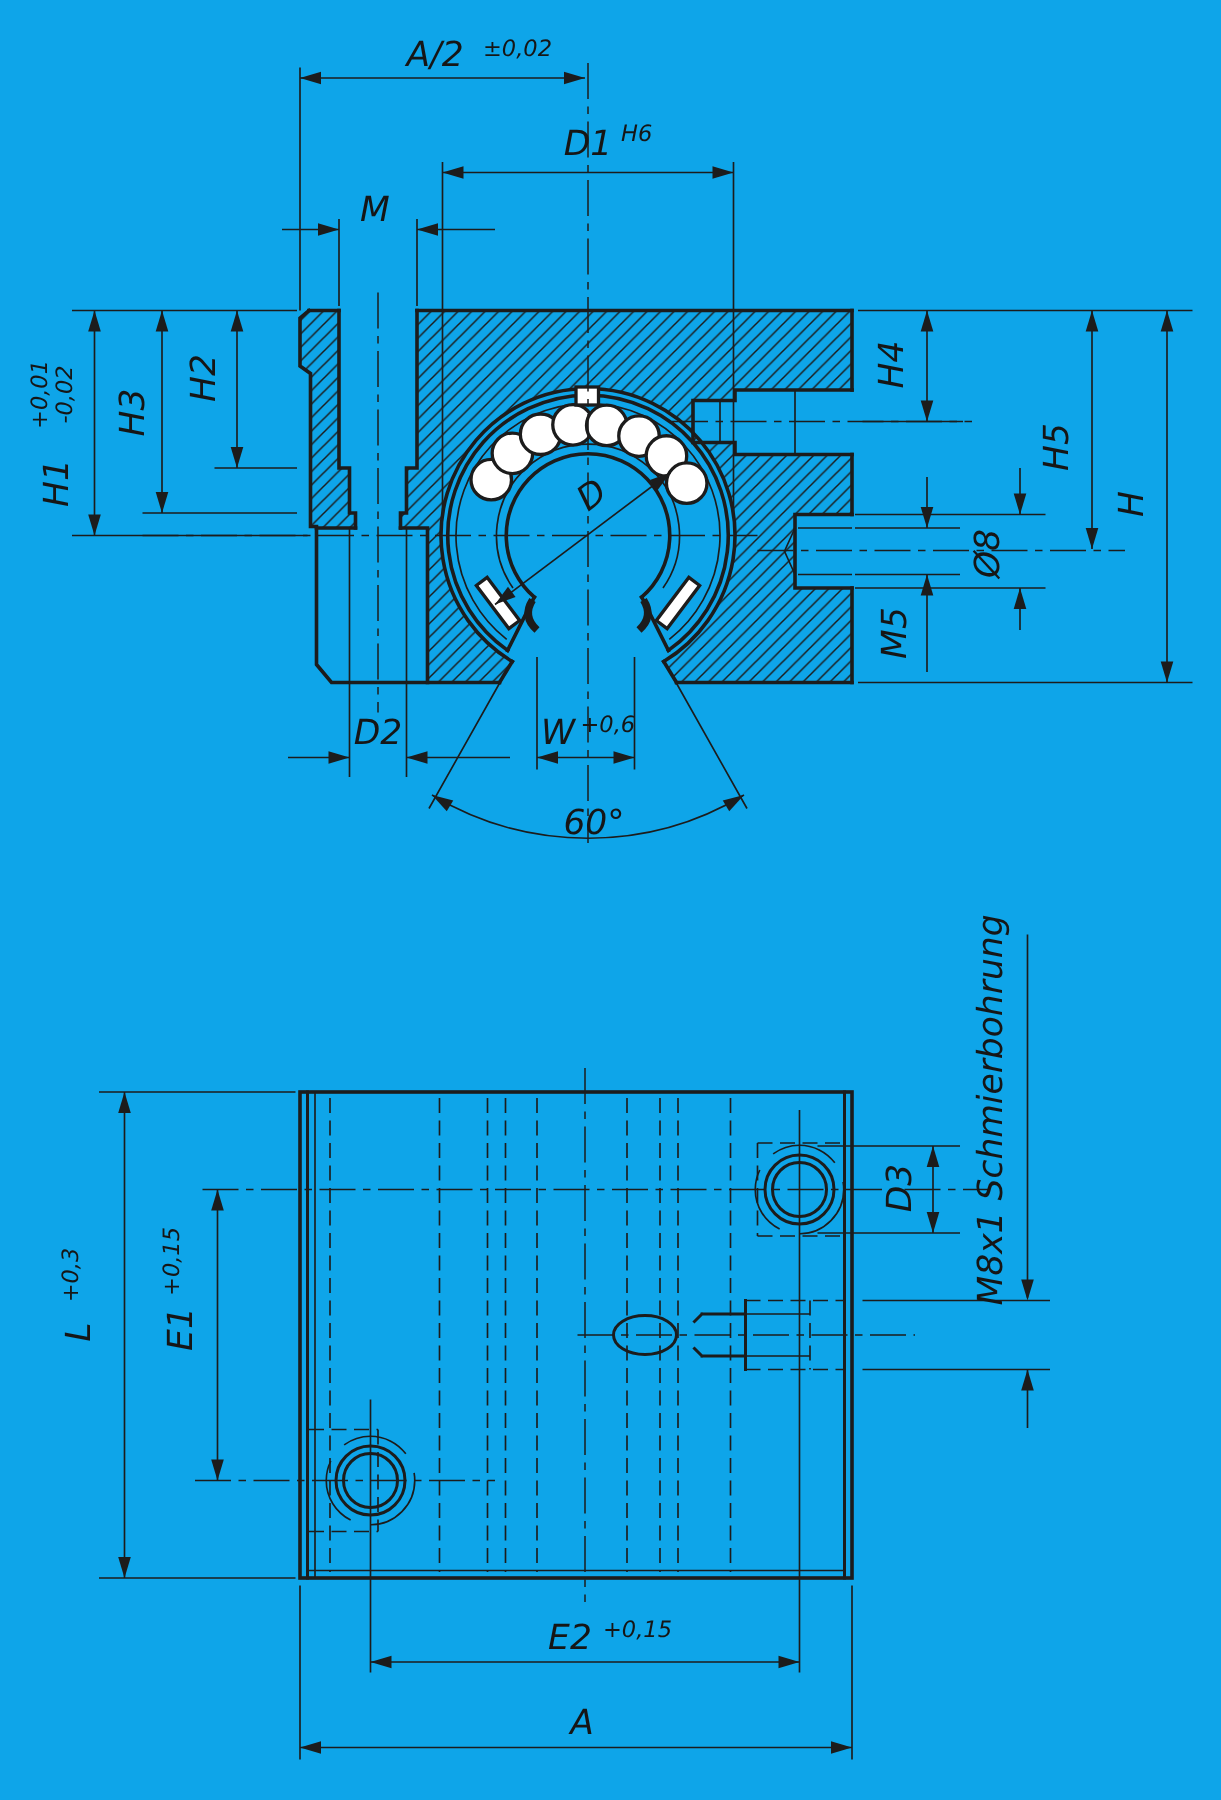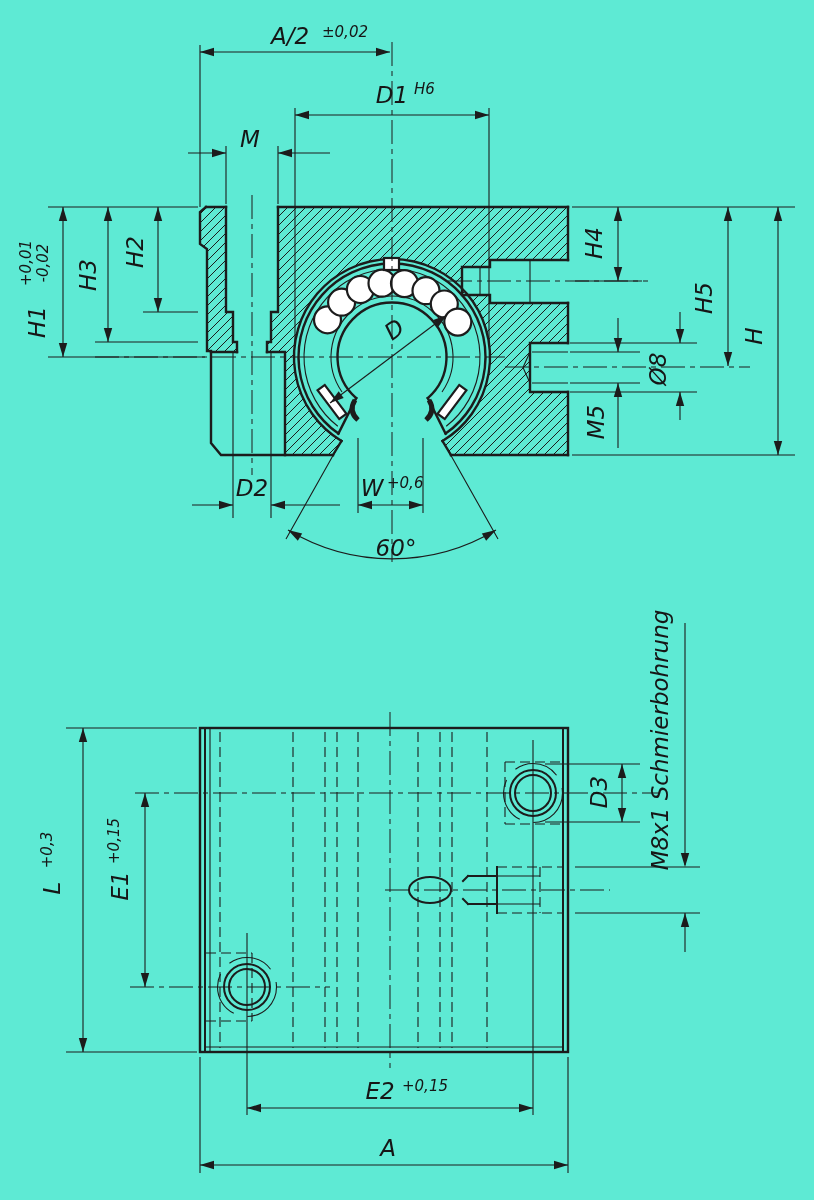--- a/index.html
+++ b/index.html
@@ -1,16 +1,16 @@
 <!DOCTYPE html>
 <html><head>
 <meta charset="utf-8">
 <style>
   html,body{margin:0;padding:0;background:#fff;}
-  .page{width:814px;height:1200px;background:#5eead4;position:relative;overflow:hidden;}
+  .page{width:814px;height:1200px;background:#0ea5e9;position:relative;overflow:hidden;}
   svg text{font-family:"DejaVu Sans","Liberation Sans",sans-serif;font-style:italic;fill:#161616;}
   .lbl{font-size:23px;}
   .tol{font-size:15px;}
   .mid{text-anchor:middle;}
   .thick{stroke:#1c1c1c;stroke-width:2.4;fill:none;stroke-linecap:square;}
   .med{stroke:#1c1c1c;stroke-width:2;fill:none;stroke-linecap:square;}
   .thin{stroke:#1c1c1c;stroke-width:1.1;fill:none;}
   .dim{stroke:#1c1c1c;stroke-width:1.1;fill:none;}
   .hid{stroke:#1c1c1c;stroke-width:1.1;fill:none;stroke-dasharray:10 5;}
   .cl{stroke:#1c1c1c;stroke-width:1;fill:none;stroke-dasharray:24 5 5 5;}

